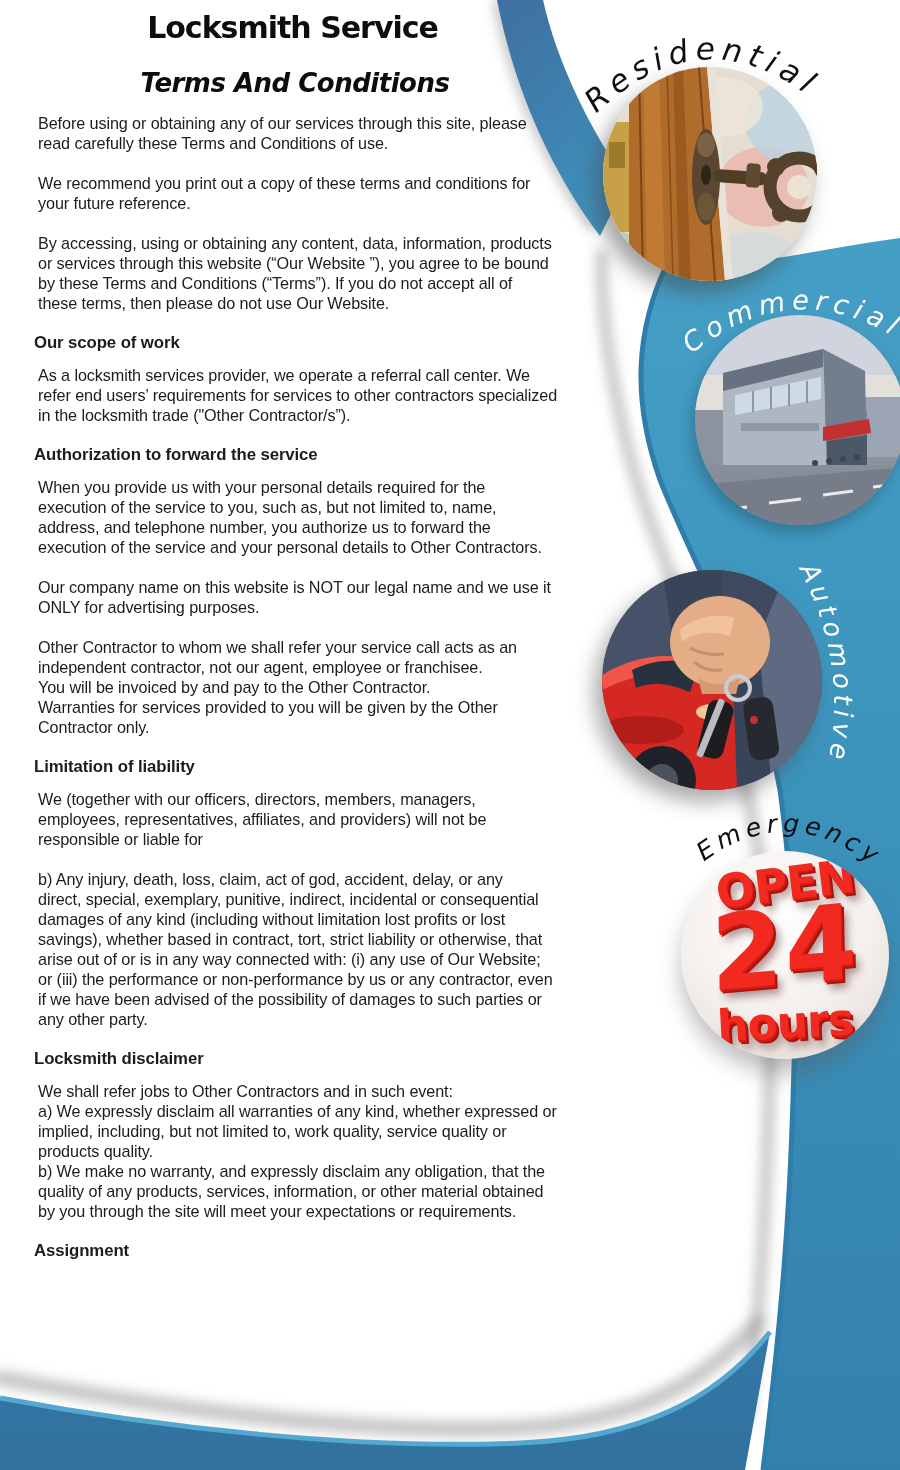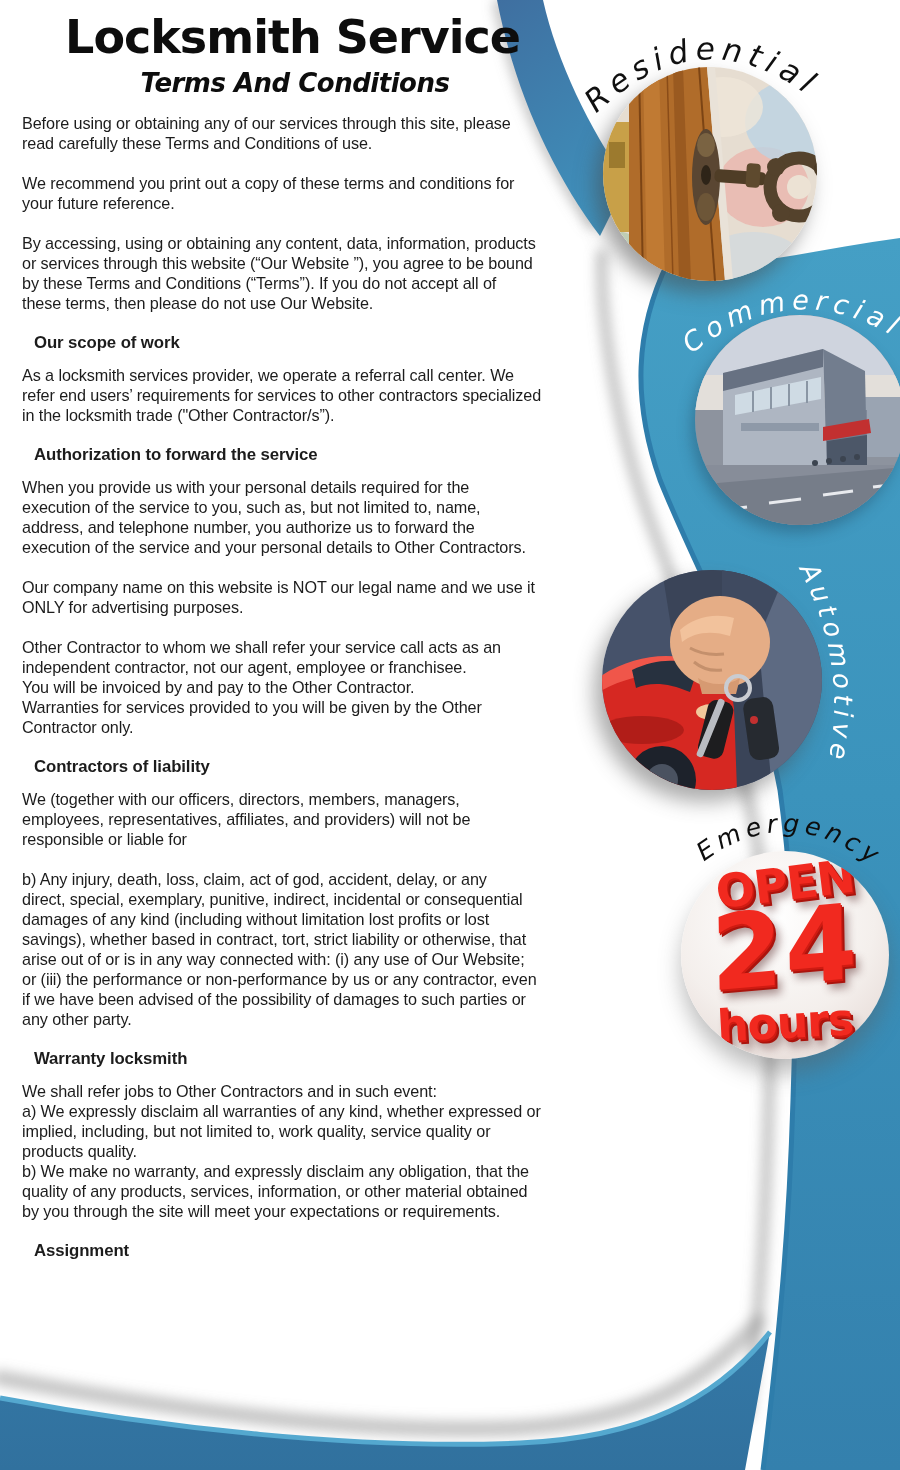--- a/index.html
+++ b/index.html
@@ -3,33 +3,33 @@
 <meta charset="utf-8">
 <style>
   html,body{margin:0;padding:0;}
   body{
     width:900px;height:1470px;position:relative;overflow:hidden;
     background:#ffffff;font-family:"Liberation Sans",sans-serif;color:#1c1c1c;
   }
   
   .page-title{
     position:absolute;left:0;top:10px;width:585px;text-align:center;
-    font-family:"DejaVu Sans",sans-serif;font-weight:800;font-size:46px;
+    font-family:"DejaVu Sans",sans-serif;font-weight:800;font-size:30px;
     letter-spacing:-1px;color:#0d0d0d;z-index:5;
   }
   .page-subtitle{
     position:absolute;left:0;top:68px;width:590px;text-align:center;
     font-family:"DejaVu Sans",sans-serif;font-weight:800;font-size:26px;
     letter-spacing:-.5px;color:#0d0d0d;z-index:5;font-style:italic;
   }
   .text-col{
     position:absolute;left:22px;top:113px;width:590px;z-index:5;
     font-size:16.2px;line-height:20px;letter-spacing:-.1px;
   }
-  .text-col .p{white-space:pre-line;margin:0 0 20px 0;}
+  .text-col .p{white-space:pre-line;margin:0 0 20px 16px;}
   .text-col .h{white-space:pre-line;margin:12px;font-weight:bold;font-size:16.8px;}
   
   .bg-svg{position:absolute;left:0;top:0;z-index:0;}
   .labels-svg{position:absolute;left:0;top:0;z-index:30;pointer-events:none;}
   .arc-label{font-family:"DejaVu Sans",sans-serif;font-style:italic;}
   
   .circle{position:absolute;border-radius:50%;overflow:hidden;z-index:10;}
   .c-res{left:603px;top:67px;width:214px;height:214px;
          box-shadow:-8px 12px 20px rgba(70,70,70,.5);}
   .c-com{left:695px;top:315px;width:210px;height:210px;
@@ -113,33 +113,33 @@
 execution of the service to you, such as, but not limited to, name,
 address, and telephone number, you authorize us to forward the
 execution of the service and your personal details to Other Contractors.</div>
   <div class="p">Our company name on this website is NOT our legal name and we use it
 ONLY for advertising purposes.</div>
   <div class="p">Other Contractor to whom we shall refer your service call acts as an
 independent contractor, not our agent, employee or franchisee.
 You will be invoiced by and pay to the Other Contractor.
 Warranties for services provided to you will be given by the Other
 Contractor only.</div>
-  <div class="h">Contractors of liability</div>
+  <div class="h">Limitation of liability</div>
   <div class="p">We (together with our officers, directors, members, managers,
 employees, representatives, affiliates, and providers) will not be
 responsible or liable for</div>
   <div class="p">b) Any injury, death, loss, claim, act of god, accident, delay, or any
 direct, special, exemplary, punitive, indirect, incidental or consequential
 damages of any kind (including without limitation lost profits or lost
 savings), whether based in contract, tort, strict liability or otherwise, that
 arise out of or is in any way connected with: (i) any use of Our Website;
 or (iii) the performance or non-performance by us or any contractor, even
 if we have been advised of the possibility of damages to such parties or
 any other party.</div>
-  <div class="h">Warranty locksmith</div>
+  <div class="h">Locksmith disclaimer</div>
   <div class="p">We shall refer jobs to Other Contractors and in such event:
 a) We expressly disclaim all warranties of any kind, whether expressed or
 implied, including, but not limited to, work quality, service quality or
 products quality.
 b) We make no warranty, and expressly disclaim any obligation, that the
 quality of any products, services, information, or other material obtained
 by you through the site will meet your expectations or requirements.</div>
   <div class="h">Assignment</div>
 </div>
 

